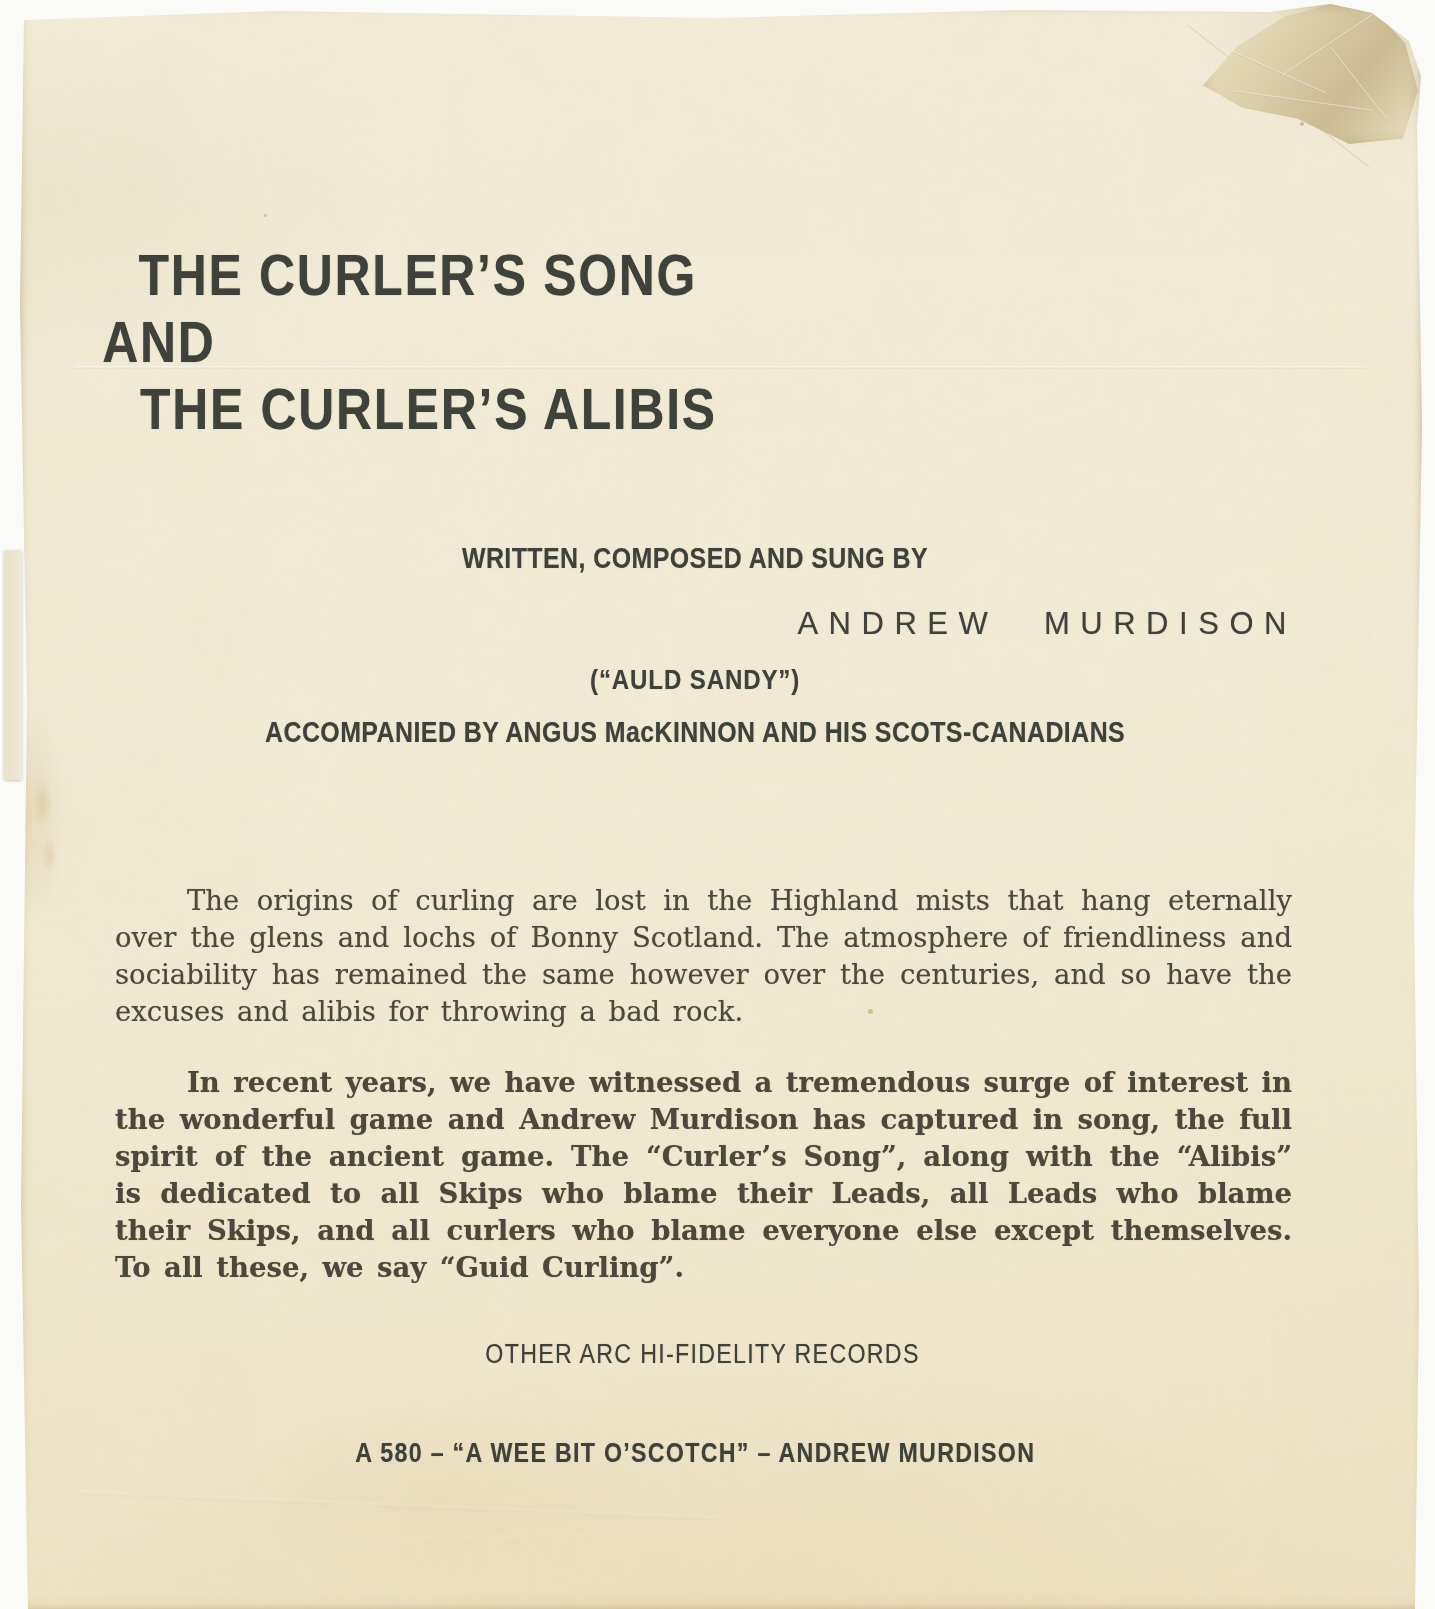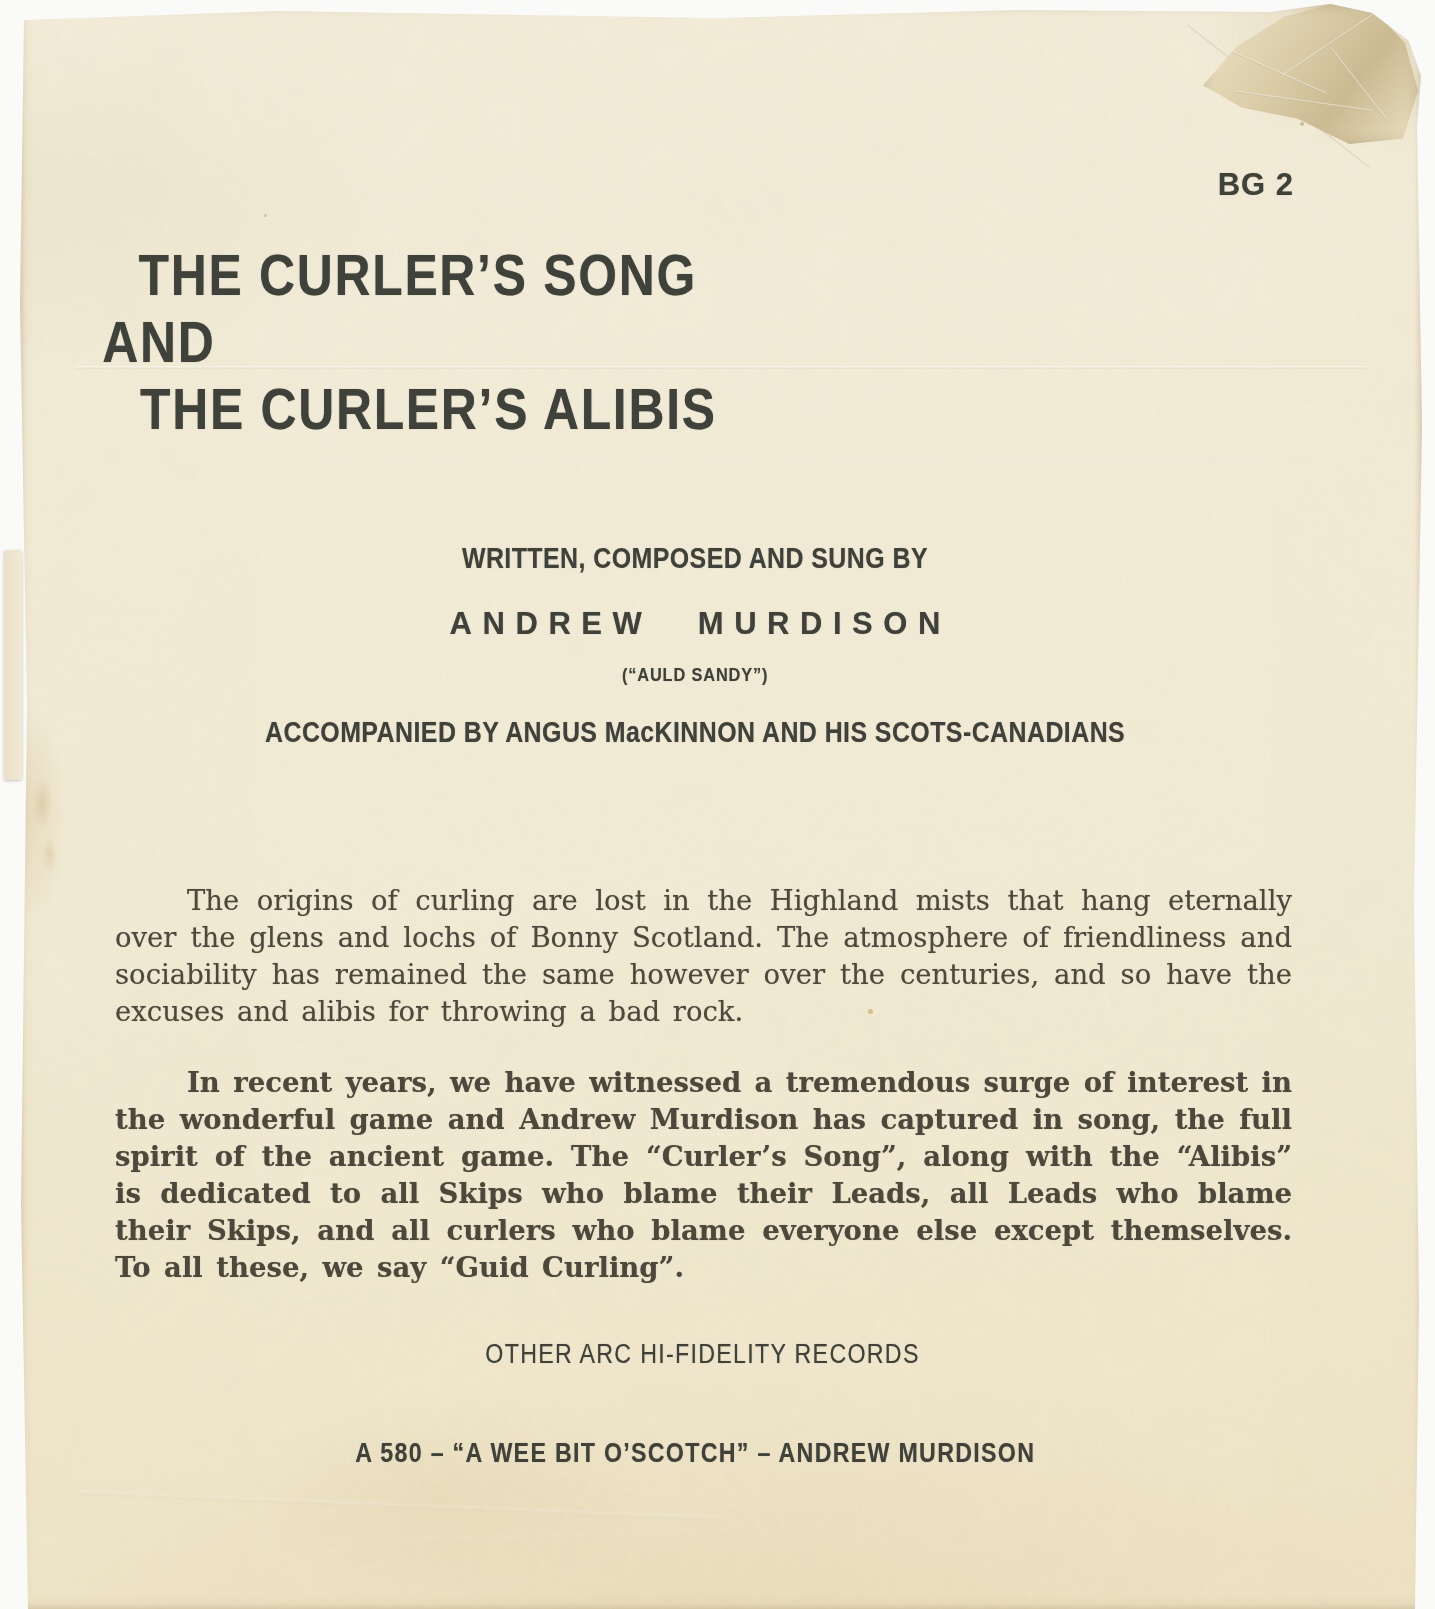--- a/index.html
+++ b/index.html
@@ -99,23 +99,23 @@
     font-size:31px;font-weight:bold;letter-spacing:1px;color:var(--ink-heading);
     text-shadow:0 0 1px rgba(60,63,55,.5);
   }
   .album-title{
     position:absolute;top:237px;left:75px;right:125px;
     font-weight:bold;font-size:58px;line-height:67px;letter-spacing:2px;
     color:var(--ink-heading);text-shadow:0 0 1px rgba(60,63,55,.55);
   }
   .credits{position:absolute;left:75px;right:125px;top:0;text-align:center;color:var(--ink-heading);}
   .credit-written{position:absolute;top:538px;left:0;right:0;font-size:29px;font-weight:bold;letter-spacing:.5px;text-shadow:0 0 1px rgba(60,63,55,.45);}
-  .artist-name{position:absolute;top:602px;left:0;right:0;font-size:31px;font-weight:bold;
-    letter-spacing:.34em;word-spacing:.85em;text-indent:.34em;text-shadow:0 0 1px rgba(60,63,55,.45);}
-  .artist-alias{position:absolute;top:660px;left:0;right:0;font-size:19px;font-weight:bold;letter-spacing:1px;text-shadow:0 0 1px rgba(60,63,55,.4);}
+  .artist-name{position:absolute;top:602px;left:0;right:0;font-size:31px;font-weight:normal;
+    letter-spacing:.34em;word-spacing:.85em;text-indent:.34em;text-shadow:0 0 1px rgba(60,63,55,.45);text-align:right;}
+  .artist-alias{position:absolute;top:660px;left:0;right:0;font-size:28px;font-weight:bold;letter-spacing:1px;text-shadow:0 0 1px rgba(60,63,55,.4);}
   .credit-accomp{position:absolute;top:712px;left:0;right:0;font-size:29px;font-weight:bold;letter-spacing:.5px;text-shadow:0 0 1px rgba(60,63,55,.45);}
 
   .liner-notes{
     position:absolute;left:97px;right:130px;top:865px;
     font-family:"DejaVu Serif","Liberation Serif",serif;
     font-size:27.5px;line-height:37px;color:var(--ink-body);
     text-align:justify;word-spacing:.14em;
     text-shadow:0 0 1px rgba(76,72,59,.4);
   }
   .liner-notes p{text-indent:72px;margin-top:13px;}
@@ -160,21 +160,20 @@
       <div class="wrinkle w4"></div>
     </div>
 
     <div class="stain-left"></div>
     <div class="speck s1"></div>
     <div class="speck s2"></div>
     <div class="speck s3"></div>
 
     <div class="content">
 
-      <div class="catalog-code">BG 2</div>
 
       <h1 class="album-title">
         <span class="condensed">THE CURLER’S SONG</span><br>
         <span class="condensed">AND</span><br>
         <span class="condensed">THE CURLER’S ALIBIS</span>
       </h1>
 
       <div class="credits">
         <div class="credit-written">
           <span class="condensed">WRITTEN, COMPOSED AND SUNG BY</span>

